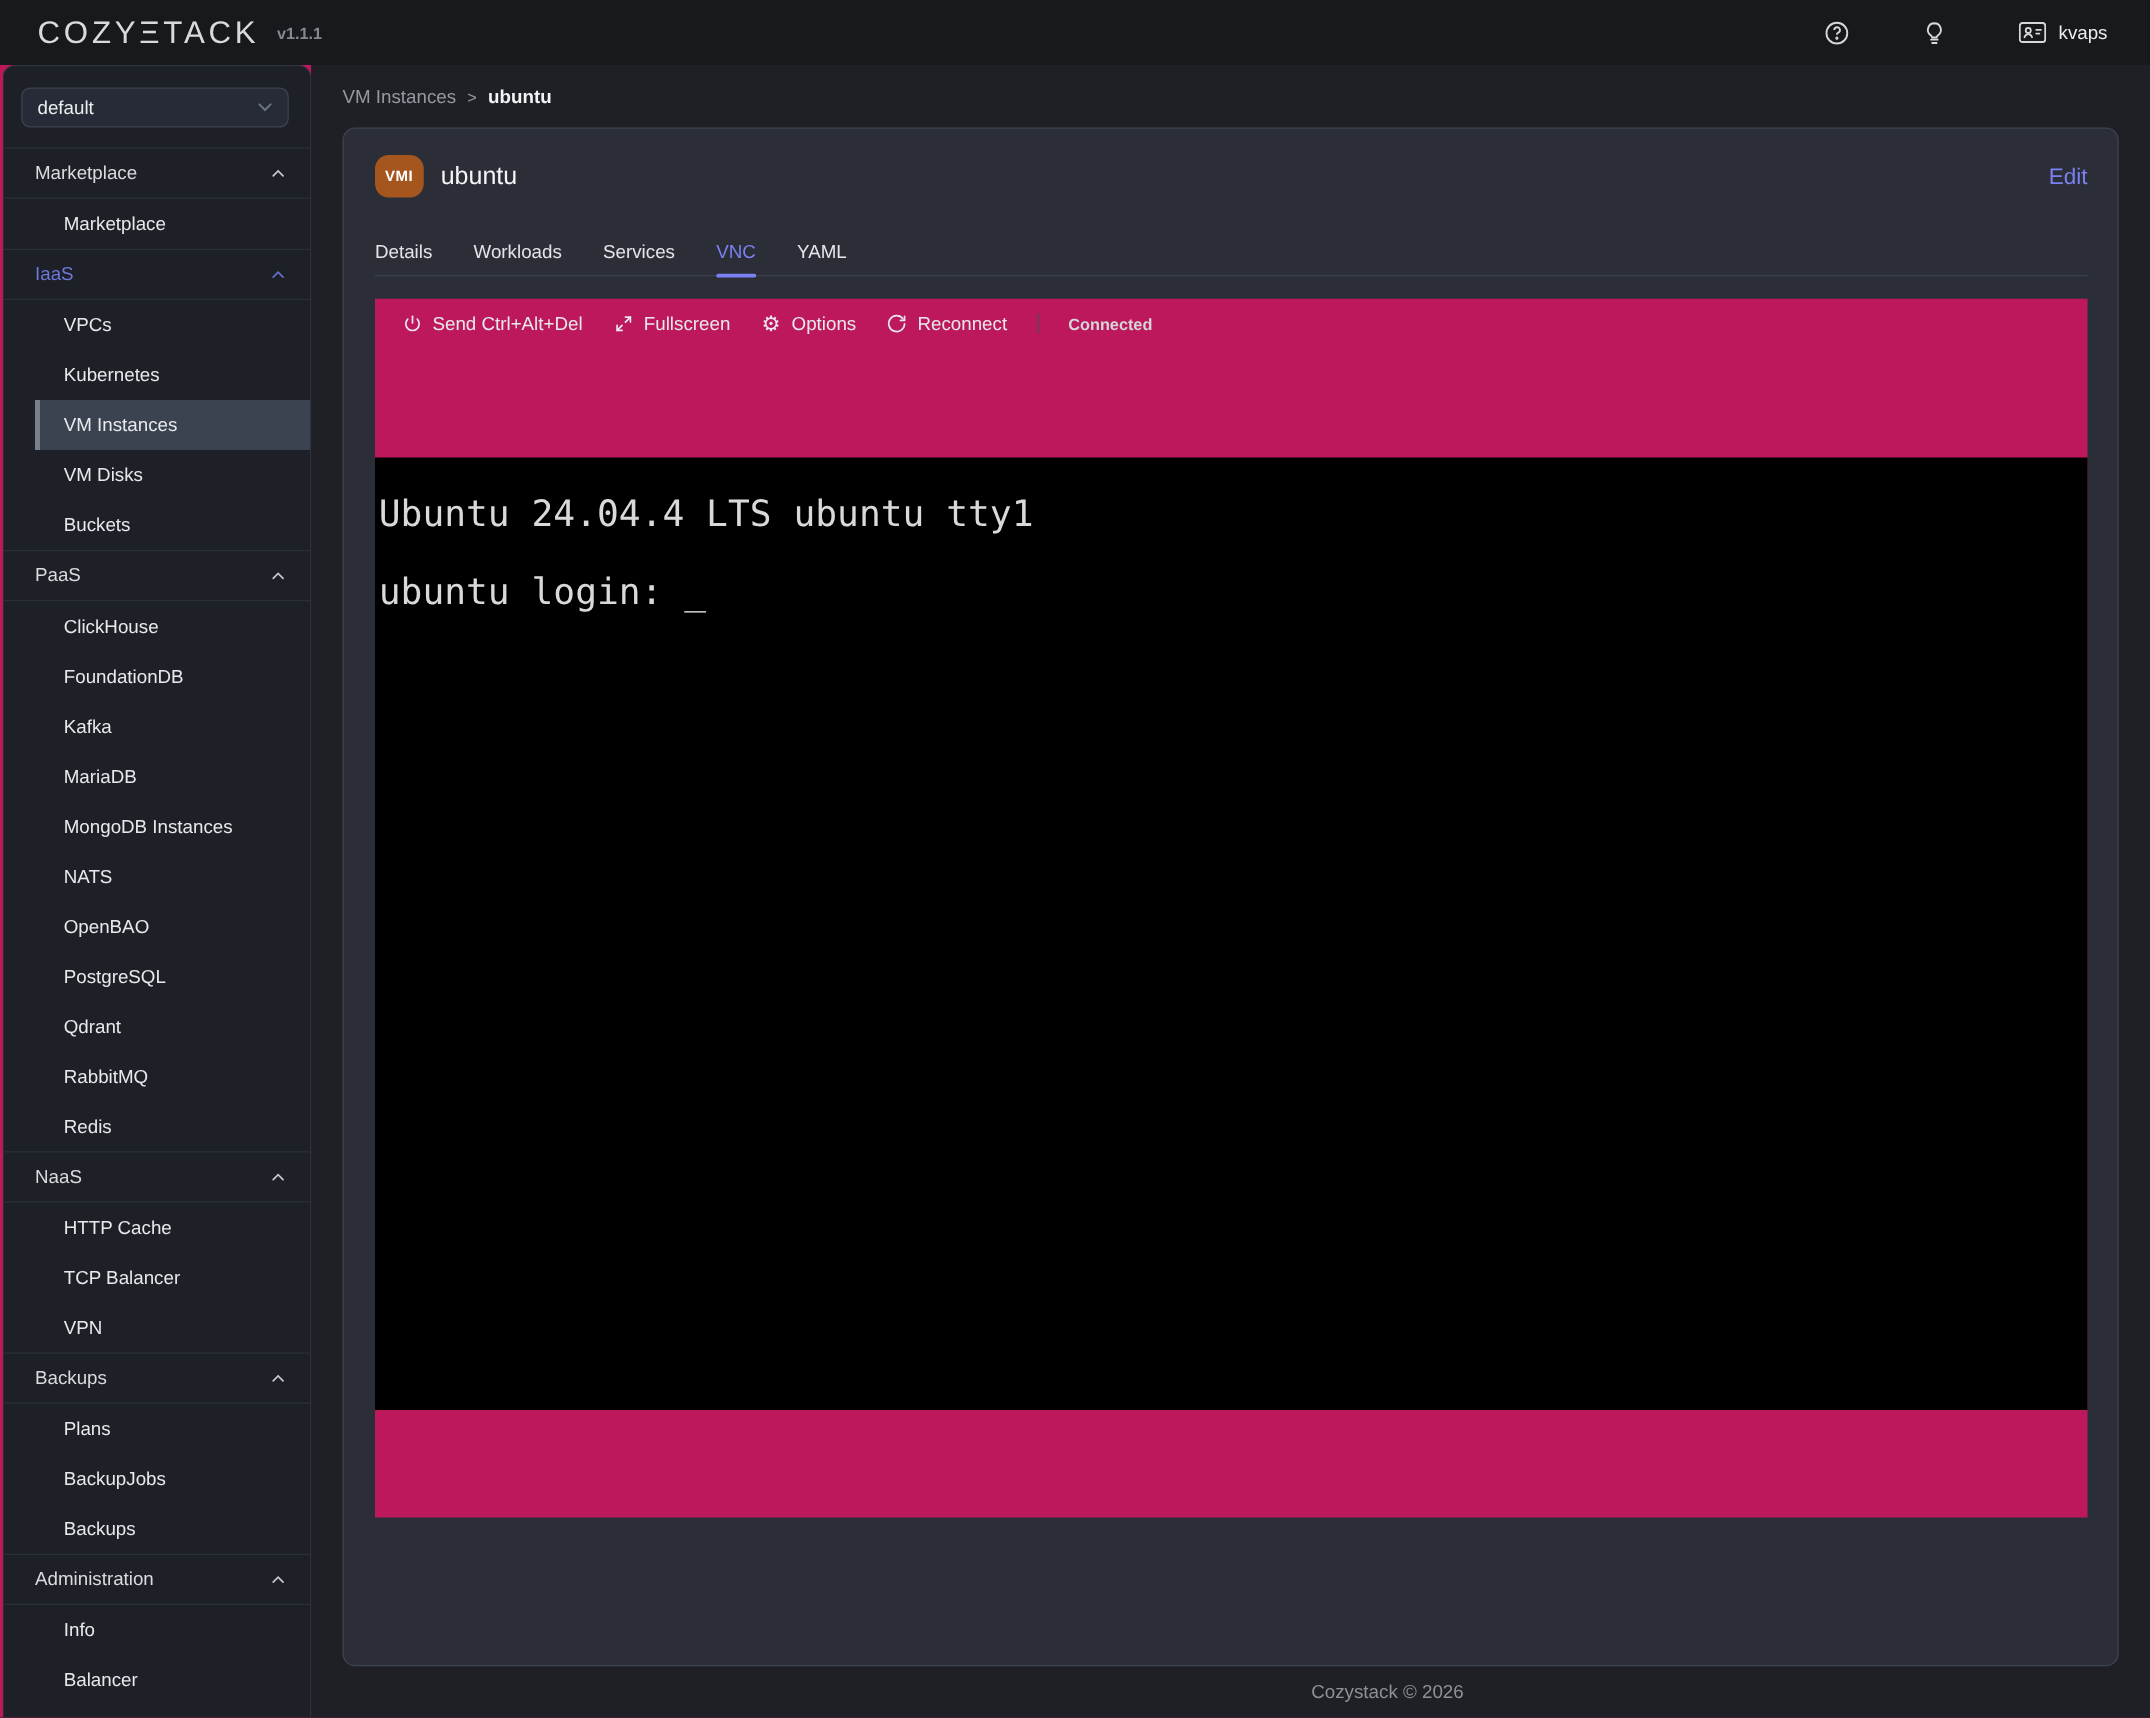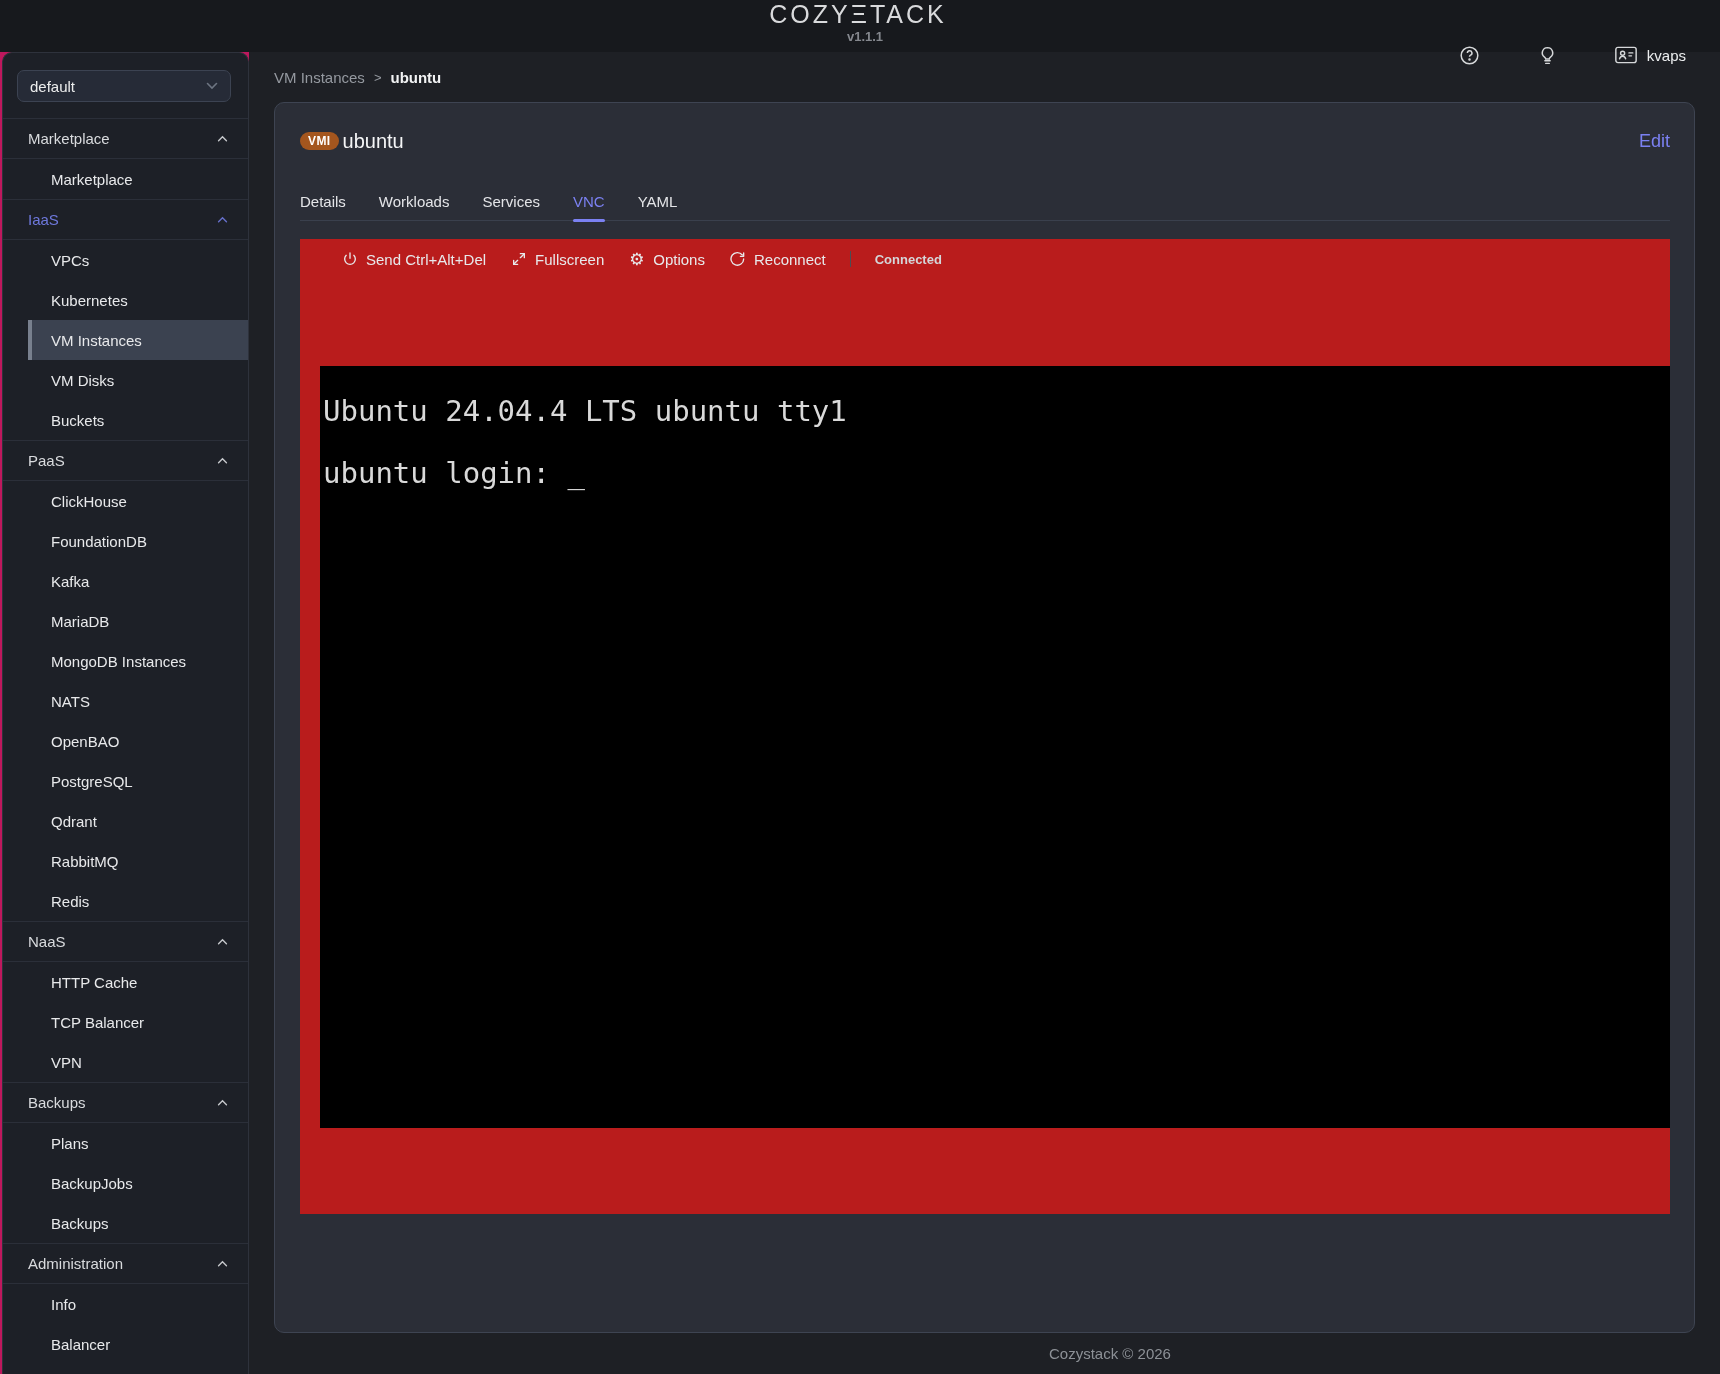--- a/index.html
+++ b/index.html
@@ -1,21 +1,21 @@
 <!DOCTYPE html>
 <html><head>
 <meta charset="utf-8">
 <style>
   * { margin:0; padding:0; box-sizing:border-box; }
   html,body { width:1720px; height:1374px; overflow:hidden; background:#1e2025;
     font-family:"Liberation Sans", sans-serif; }
 
   
   .topbar { height:52px; background:#17191d; display:flex; align-items:center;
-    padding:0 34px 0 30px; position:relative; z-index:5;flex-direction:column; }
+    padding:0 34px 0 30px; position:relative; z-index:5; }
   .logo { font-size:25px; letter-spacing:3px; color:#d9dadc; font-weight:400; }
   .version { margin-left:14px; font-size:13px; font-weight:bold; color:#85888e; }
   .topbar-right { margin-left:auto; display:flex; align-items:center; gap:56px; }
   .icon-btn { width:22px; height:22px; display:flex; align-items:center; justify-content:center;
     color:#d6d8da; cursor:pointer; }
   .user-chip { display:flex; align-items:center; gap:10px; color:#eceeef; font-size:15px; }
 
   
   .shell { display:flex; height:1322px; }
 
@@ -43,36 +43,36 @@
   .breadcrumb { margin:14px 0 0 25px; height:22px; display:flex; align-items:center;
     gap:9px; font-size:15px; }
   .breadcrumb .bc-parent { color:#9599a0; cursor:pointer; }
   .breadcrumb .bc-sep { color:#9599a0; font-size:13px; }
   .breadcrumb .bc-current { color:#f2f3f4; font-weight:bold; }
 
   .card { position:absolute; left:25px; right:25px; top:50px; bottom:41px;
     background:#2b2e37; border:1px solid #3e4452; border-radius:10px;
     padding:0 24px 0 25px; overflow:hidden; }
   .card-header { margin-top:26px; height:24px; display:flex; align-items:center; }
-  .res-badge { background:#a4561e; color:#fff; height:18px; border-radius:11px;
+  .res-badge { background:#a4561e; color:#fff; height:34px; border-radius:11px;
     display:flex; align-items:center; padding:0 8px; font-size:12px; font-weight:bold;
-    letter-spacing:.4px; margin-right:4px; }
+    letter-spacing:.4px; margin-right:14px; }
   .res-title { font-size:20px; color:#f5f6f7; font-weight:500; }
   .edit-link { margin-left:auto; color:#7b81f2; font-size:18px; cursor:pointer; }
 
   .tabs { display:flex; gap:33px; margin-top:30px; height:38px;
     border-bottom:1px solid #3a404d; }
   .tab { display:flex; align-items:center; font-size:15px; color:#e4e5e8;
     position:relative; cursor:pointer; }
   .tab.active { color:#7b81f2; }
   .tab.active::after { content:''; position:absolute; left:0; right:0; bottom:-2px;
     height:3px; background:#7b81f2; border-radius:2px; }
 
   
-  .vnc-panel { margin-top:18px; height:975px; background:#b91c1c;padding-left:20px; }
+  .vnc-panel { margin-top:18px; height:975px; background:#be185d; }
   .vnc-toolbar { height:40px; display:flex; align-items:center; padding:0 21px; gap:24px; }
   .vnc-btn { display:flex; align-items:center; gap:8px; font-size:15px; color:#e8e9eb;
     cursor:pointer; }
   .vnc-btn .ic { display:flex; align-items:center; justify-content:center; width:17px; height:17px; }
   .gear-glyph { font-size:17px; line-height:17px; color:#e8e9eb; }
   .vnc-sep { width:1px; height:16px; background:#4a4e55; }
   .vnc-status { font-size:13px; font-weight:bold; color:#d4d6d9; }
   .vnc-screen-wrap { height:935px; display:flex; align-items:center; justify-content:center; }
   .screen { width:100%; height:762px; background:#000; overflow:hidden; }
   .terminal { padding:30px 0 0 3px; font-family:"DejaVu Sans Mono", monospace;

